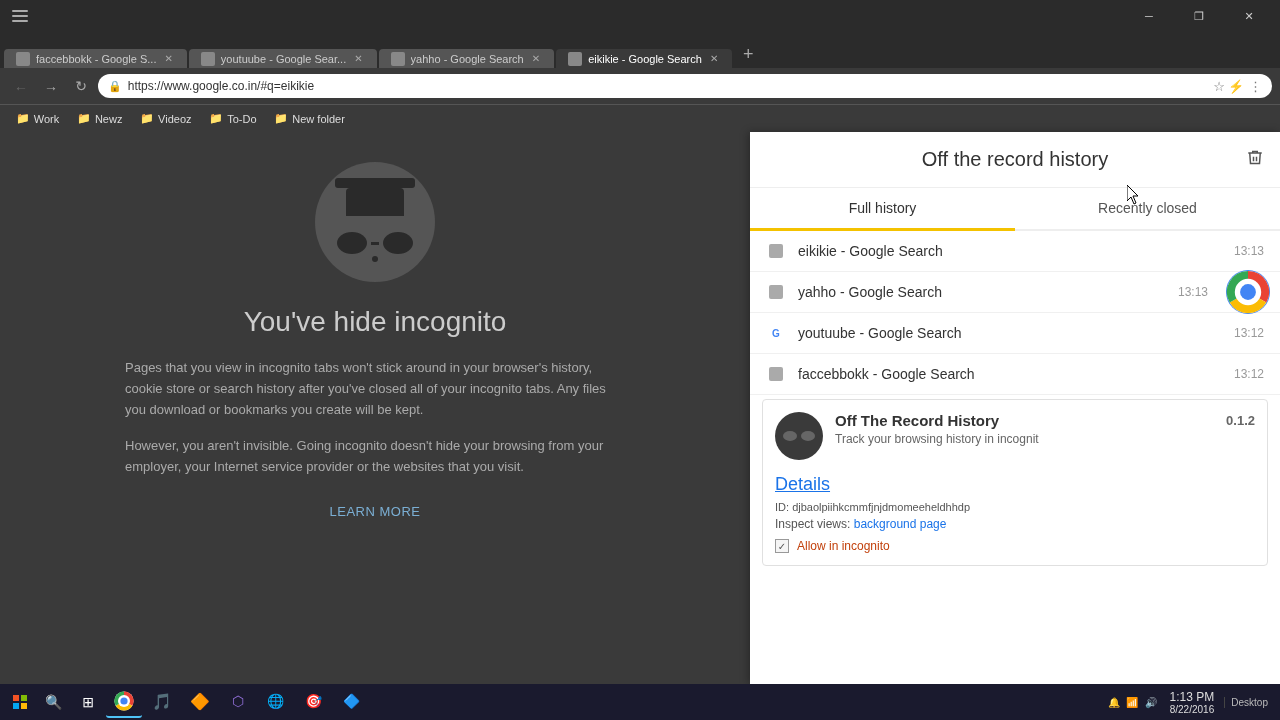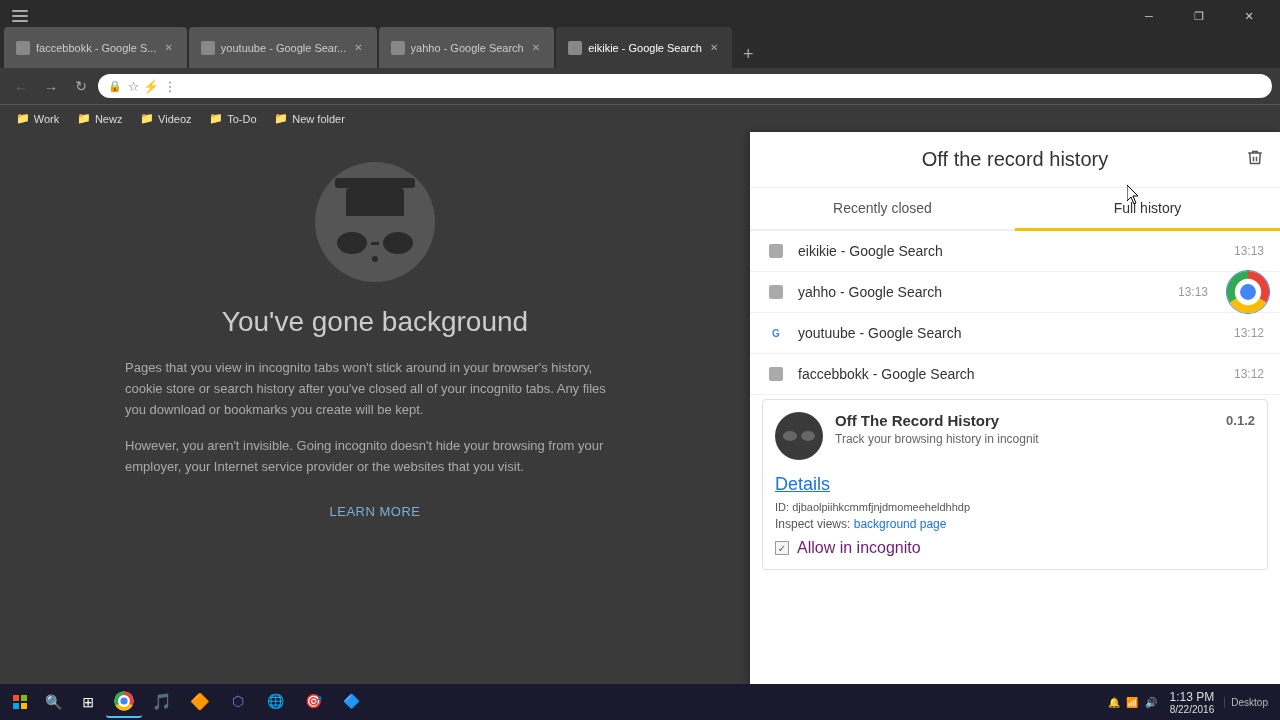--- a/index.html
+++ b/index.html
@@ -18,21 +18,21 @@
       height: 36px;
       background: #2b2b2b;
       display: flex;
       align-items: flex-end;
       padding: 0 4px;
     }
     .tab {
       display: flex;
       align-items: center;
       padding: 0 12px;
-      height: 41px;
+      height: 19px;
       background: #555;
       color: #ccc;
       font-size: 11px;
       border-radius: 4px 4px 0 0;
       margin-right: 2px;
       min-width: 120px;
       max-width: 200px;
       position: relative;
       cursor: pointer;
       gap: 6px;
@@ -319,21 +319,21 @@
       width: 14px;
       height: 14px;
       border: 1px solid #999;
       display: flex;
       align-items: center;
       justify-content: center;
       background: #f5f5f5;
       cursor: pointer;
     }
     .ext-checkbox-check { color: #555; font-size: 10px; }
-    .ext-allow-label { font-size: 16px; color: #701a75; }
+    .ext-allow-label { font-size: 12px; color: #c2410c; }
 
     
     .taskbar {
       height: 36px;
       background: #1a1a2e;
       display: flex;
       align-items: center;
       padding: 0 4px;
       gap: 2px;
       position: fixed;
@@ -487,20 +487,21 @@
   </div>
   <button class="new-tab-btn">+</button>
 </div>
 
 <div class="nav-bar">
   <button class="nav-btn disabled">←</button>
   <button class="nav-btn">→</button>
   <button class="nav-btn">↻</button>
   <div class="address-bar">
     <span style="color:#999;font-size:11px;">🔒</span>
+    <span class="address-text">https://www.google.co.in/#q=eikikie</span>
     <div class="address-icons">
       <span>☆</span>
       <span>⚡</span>
       <span>⋮</span>
     </div>
   </div>
 </div>
 
 <div class="bookmarks-bar">
   <div class="bookmark-item">
@@ -539,21 +540,21 @@
 
       <div style="position:absolute;bottom:28px;left:50%;transform:translateX(-50%);display:flex;align-items:center;gap:4px;">
         <div style="width:30px;height:22px;background:#2a2a2a;border-radius:50%;"></div>
         <div style="width:8px;height:3px;background:#2a2a2a;"></div>
         <div style="width:30px;height:22px;background:#2a2a2a;border-radius:50%;"></div>
       </div>
 
       <div style="position:absolute;bottom:20px;left:50%;transform:translateX(-50%);width:6px;height:6px;background:#2a2a2a;border-radius:50%;"></div>
     </div>
 
-    <h1 class="incognito-title">You've gone background</h1>
+    <h1 class="incognito-title">You've hide incognito</h1>
 
     <div class="incognito-body">
       <p>Pages that you view in incognito tabs won't stick around in your browser's history, cookie store or search history after you've closed all of your incognito tabs. Any files you download or bookmarks you create will be kept.</p>
       <p>However, you aren't invisible. Going incognito doesn't hide your browsing from your employer, your Internet service provider or the websites that you visit.</p>
     </div>
     <a class="learn-more">LEARN MORE</a>
   </div>
 
   <div class="otr-panel">
 
@@ -563,22 +564,22 @@
         <svg width="18" height="18" viewBox="0 0 24 24" fill="none" stroke="currentColor" stroke-width="2">
           <polyline points="3 6 5 6 21 6"></polyline>
           <path d="M19 6l-1 14H6L5 6"></path>
           <path d="M10 11v6M14 11v6"></path>
           <path d="M9 6V4h6v2"></path>
         </svg>
       </button>
     </div>
 
     <div class="otr-tabs">
+      <div class="otr-tab active">Full history</div>
       <div class="otr-tab">Recently closed</div>
-      <div class="otr-tab active">Full history</div>
     </div>
 
     <div class="otr-list">
 
       <div class="otr-item">
         <div class="otr-item-icon">
           <div class="page-favicon" style="background:#aaa;"></div>
         </div>
         <span class="otr-item-title">eikikie - Google Search</span>
         <span class="otr-item-time">13:13</span>

